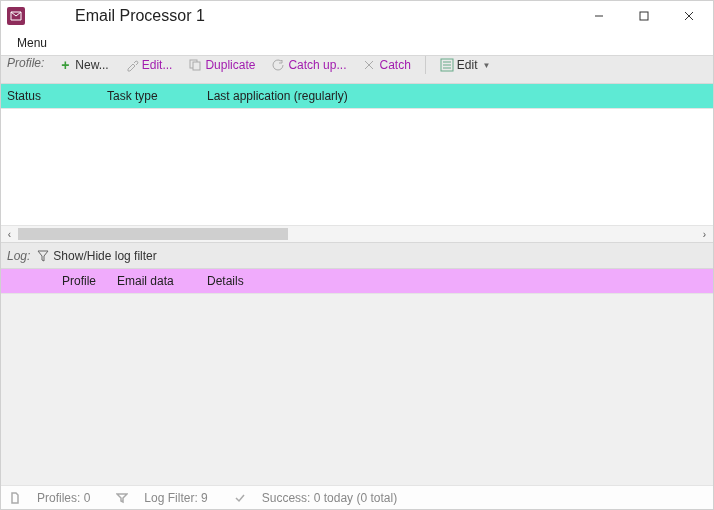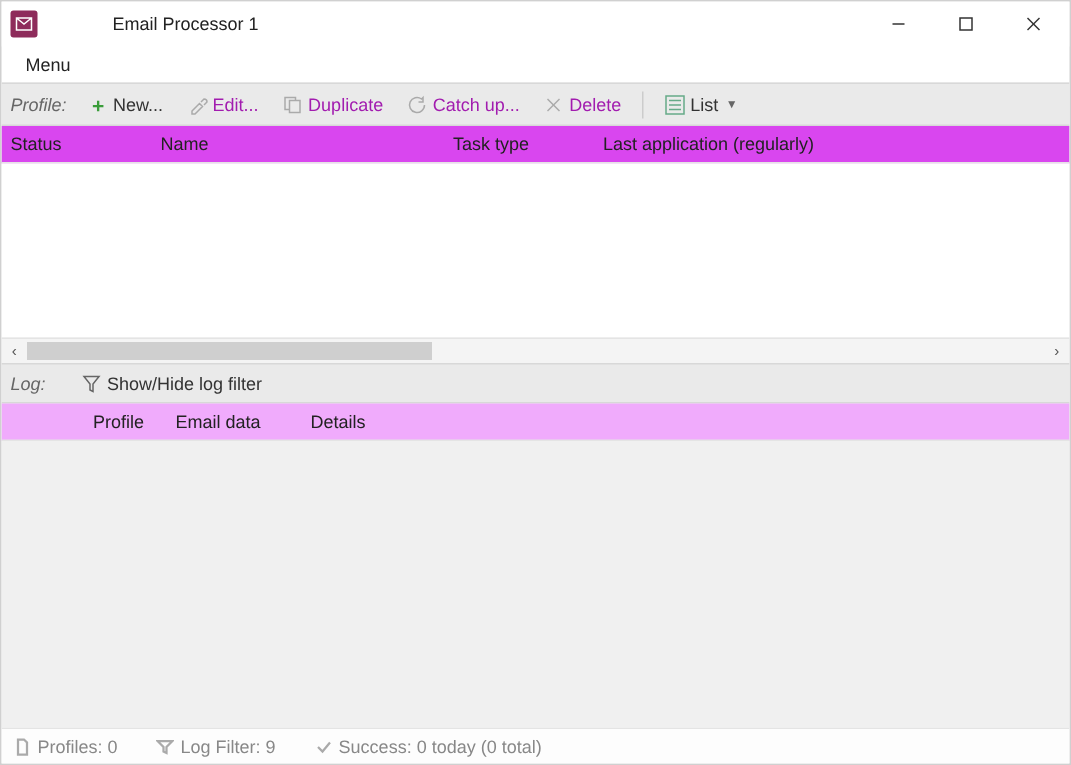--- a/index.html
+++ b/index.html
@@ -27,21 +27,21 @@
   .titlebar .app-icon {
     width: 18px; height: 18px;
     background: #8e2c5b;
     border-radius: 2px;
     display: flex;
     align-items: center;
     justify-content: center;
     margin-right: 50px;
   }
   .titlebar .app-icon svg { width: 12px; height: 10px; fill: #fff; }
-  .titlebar .title { flex: 0 0 auto; font-size: 12px; color: #222; }
+  .titlebar .title { flex: 0 0 auto; font-size: 16px; color: #222; }
   .titlebar .spacer { flex: 1; }
   .win-controls { display: flex; }
   .win-btn {
     width: 45px; height: 28px;
     display: flex; align-items: center; justify-content: center;
     color: #333;
   }
   .win-btn svg { width: 10px; height: 10px; stroke: #333; stroke-width: 1; fill: none; }
 
   
@@ -55,21 +55,21 @@
   }
   .menubar .menu-item { padding: 2px 6px; cursor: default; }
 
   
   .toolbar {
     background: #eaeaea;
     border-top: 1px solid #d8d8d8;
     border-bottom: 1px solid #d8d8d8;
     height: 29px;
     display: flex;
-    align-items: center;
+    align-items: flex-start;
     padding: 0 6px;
     gap: 4px;
   }
   .toolbar .label { font-style: italic; color: #666; margin-right: 4px; }
   .tb-btn {
     display: flex; align-items: center;
     padding: 2px 6px;
     color: #a21caf;
     gap: 3px;
     font-size: 12px;
@@ -87,21 +87,21 @@
     display: flex;
     flex-direction: column;
   }
   .grid-header {
     display: flex;
     height: 25px;
     align-items: center;
     border-bottom: 1px solid #e4e4e4;
     font-size: 12px;
     color: #222;
-    background:#d946ef;
+    background:#5eead4;
   }
   .grid-header .col {
     padding: 4px 6px;
     border-right: 1px solid transparent;
     white-space: nowrap;
   }
   .grid-body {
     background: #fff;
   }
   .profile-grid .grid-body { height: 116px; }
@@ -121,21 +121,21 @@
 
   
   .logbar {
     background:#eaeaea;
     border-top:1px solid #d8d8d8;
     border-bottom:1px solid #d8d8d8;
     height:27px;
     display:flex;
     align-items:center;
     padding:0 6px;
-    gap:18px;
+    gap:0;
   }
   .logbar .label { font-style: italic; color:#666; }
 
   .log-header {
     display:flex;
     height:25px;
     align-items:center;
     border-bottom:1px solid #e4e4e4;
     font-size:12px;
     color:#222;
@@ -148,21 +148,21 @@
     height: 24px;
     display:flex;
     align-items:center;
     padding:0 8px;
     gap:26px;
     color:#888;
     font-size:12px;
     border-top:1px solid #e4e4e4;
     background:#fdfdfd;
   }
-  .statusbar .sitem { display:flex; align-items:center; gap:4px;text-align:center; }
+  .statusbar .sitem { display:flex; align-items:center; gap:16px;text-align:center; }
   .statusbar svg { width:12px; height:12px; stroke:#aaa; fill:none; stroke-width:1.5; }
 
   .filler { flex:1; background:#f0f0f0; }
 </style>
 </head>
 <body>
 
 <div class="titlebar">
   <div class="app-icon">
     <svg viewBox="0 0 12 10">
@@ -226,41 +226,40 @@
     </span>
     <span>Catch up...</span>
   </div>
   <div class="tb-btn">
     <span class="ico">
       <svg viewBox="0 0 14 14">
           <line x1="3" y1="3" x2="11" y2="11" stroke="#aaa"></line>
           <line x1="11" y1="3" x2="3" y2="11" stroke="#aaa"></line>
         </svg>
     </span>
-    <span>Delete</span>
+    <span>Catch</span>
   </div>
   <div class="tb-sep"></div>
   <div class="tb-btn enabled">
     <span class="ico">
       <svg viewBox="0 0 14 14">
           <rect x="1" y="1" width="12" height="12" stroke="#6a8" fill="none"></rect>
           <line x1="3" y1="4" x2="11" y2="4" stroke="#6a8"></line>
           <line x1="3" y1="7" x2="11" y2="7" stroke="#6a8"></line>
           <line x1="3" y1="10" x2="11" y2="10" stroke="#6a8"></line>
         </svg>
     </span>
-    <span>List</span>
+    <span>Edit</span>
     <span class="dropdown-caret">▼</span>
   </div>
 </div>
 
 <div class="grid profile-grid">
   <div class="grid-header">
     <div class="col" style="width:100px">Status</div>
-    <div class="col" style="width:195px">Name</div>
     <div class="col" style="width:100px">Task type</div>
     <div class="col" style="flex:1">Last application (regularly)</div>
   </div>
   <div class="grid-body"></div>
   <div class="hscroll">
     <div class="arrow">‹</div>
     <div class="track">
       <div class="thumb"></div>
     </div>
     <div class="arrow">›</div>

